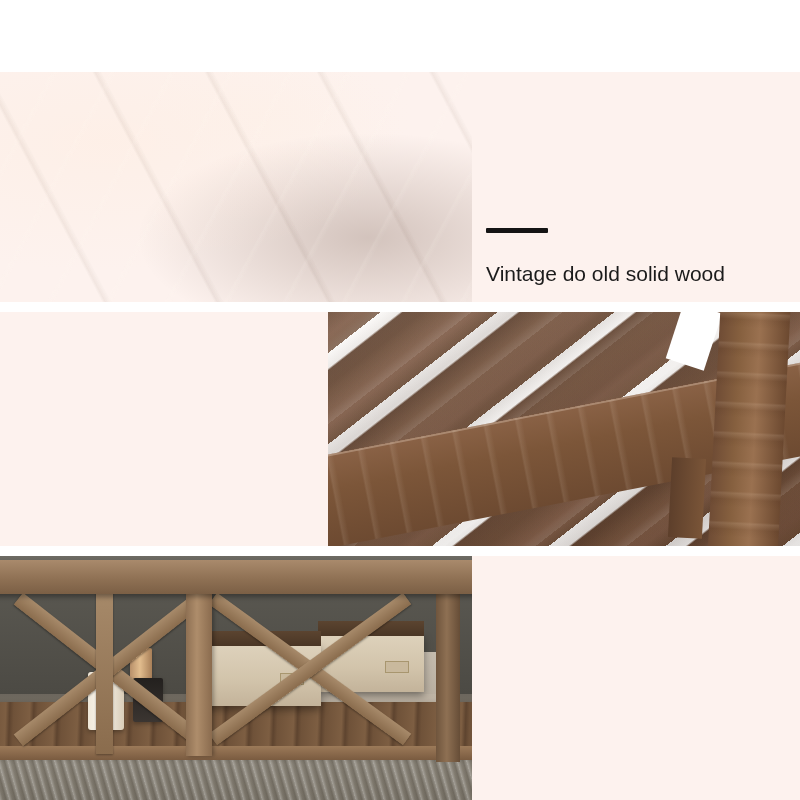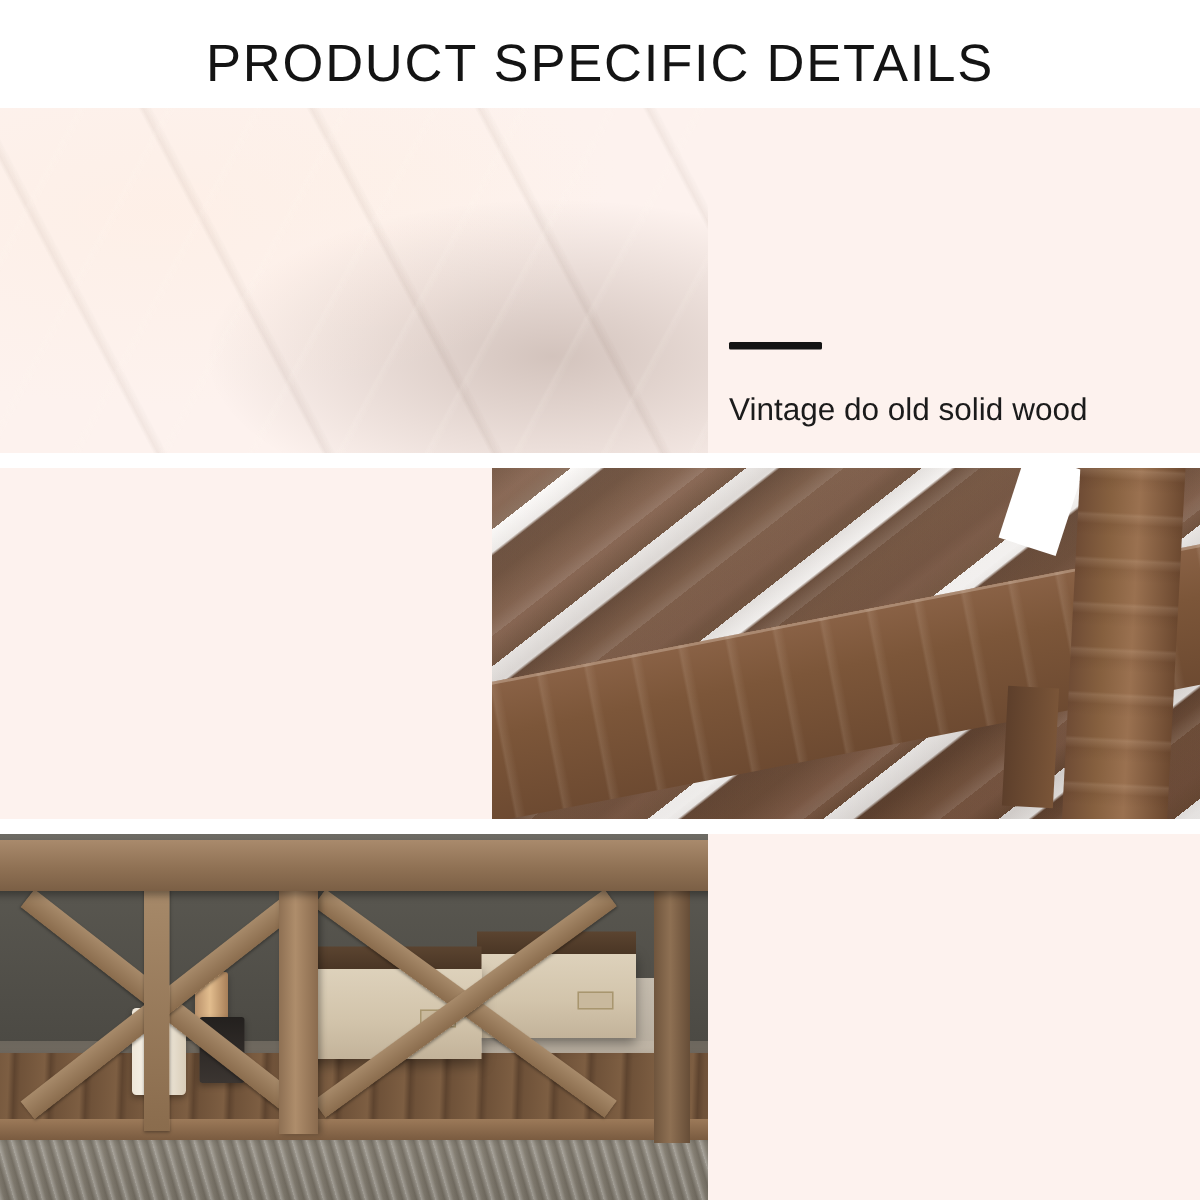--- a/index.html
+++ b/index.html
@@ -371,21 +371,20 @@
     left: 0; bottom: 48px;
     width: 100%; height: 26px;
     background: linear-gradient(180deg, #6b6459, #5c564c);
   }
 </style>
 </head>
 <body>
 
 <div id="page">
 
-  <div class="page-title">PRODUCT SPECIFIC DETAILS</div>
 
   <div class="section" id="section-1">
 
     <div class="photo photo-left">
       <div class="wood-desktop"></div>
     </div>
 
     <div class="caption cap-right" id="caption-1">
       <div class="cap-rule"></div>
       <div class="cap-text">Vintage do old solid wood</div>

